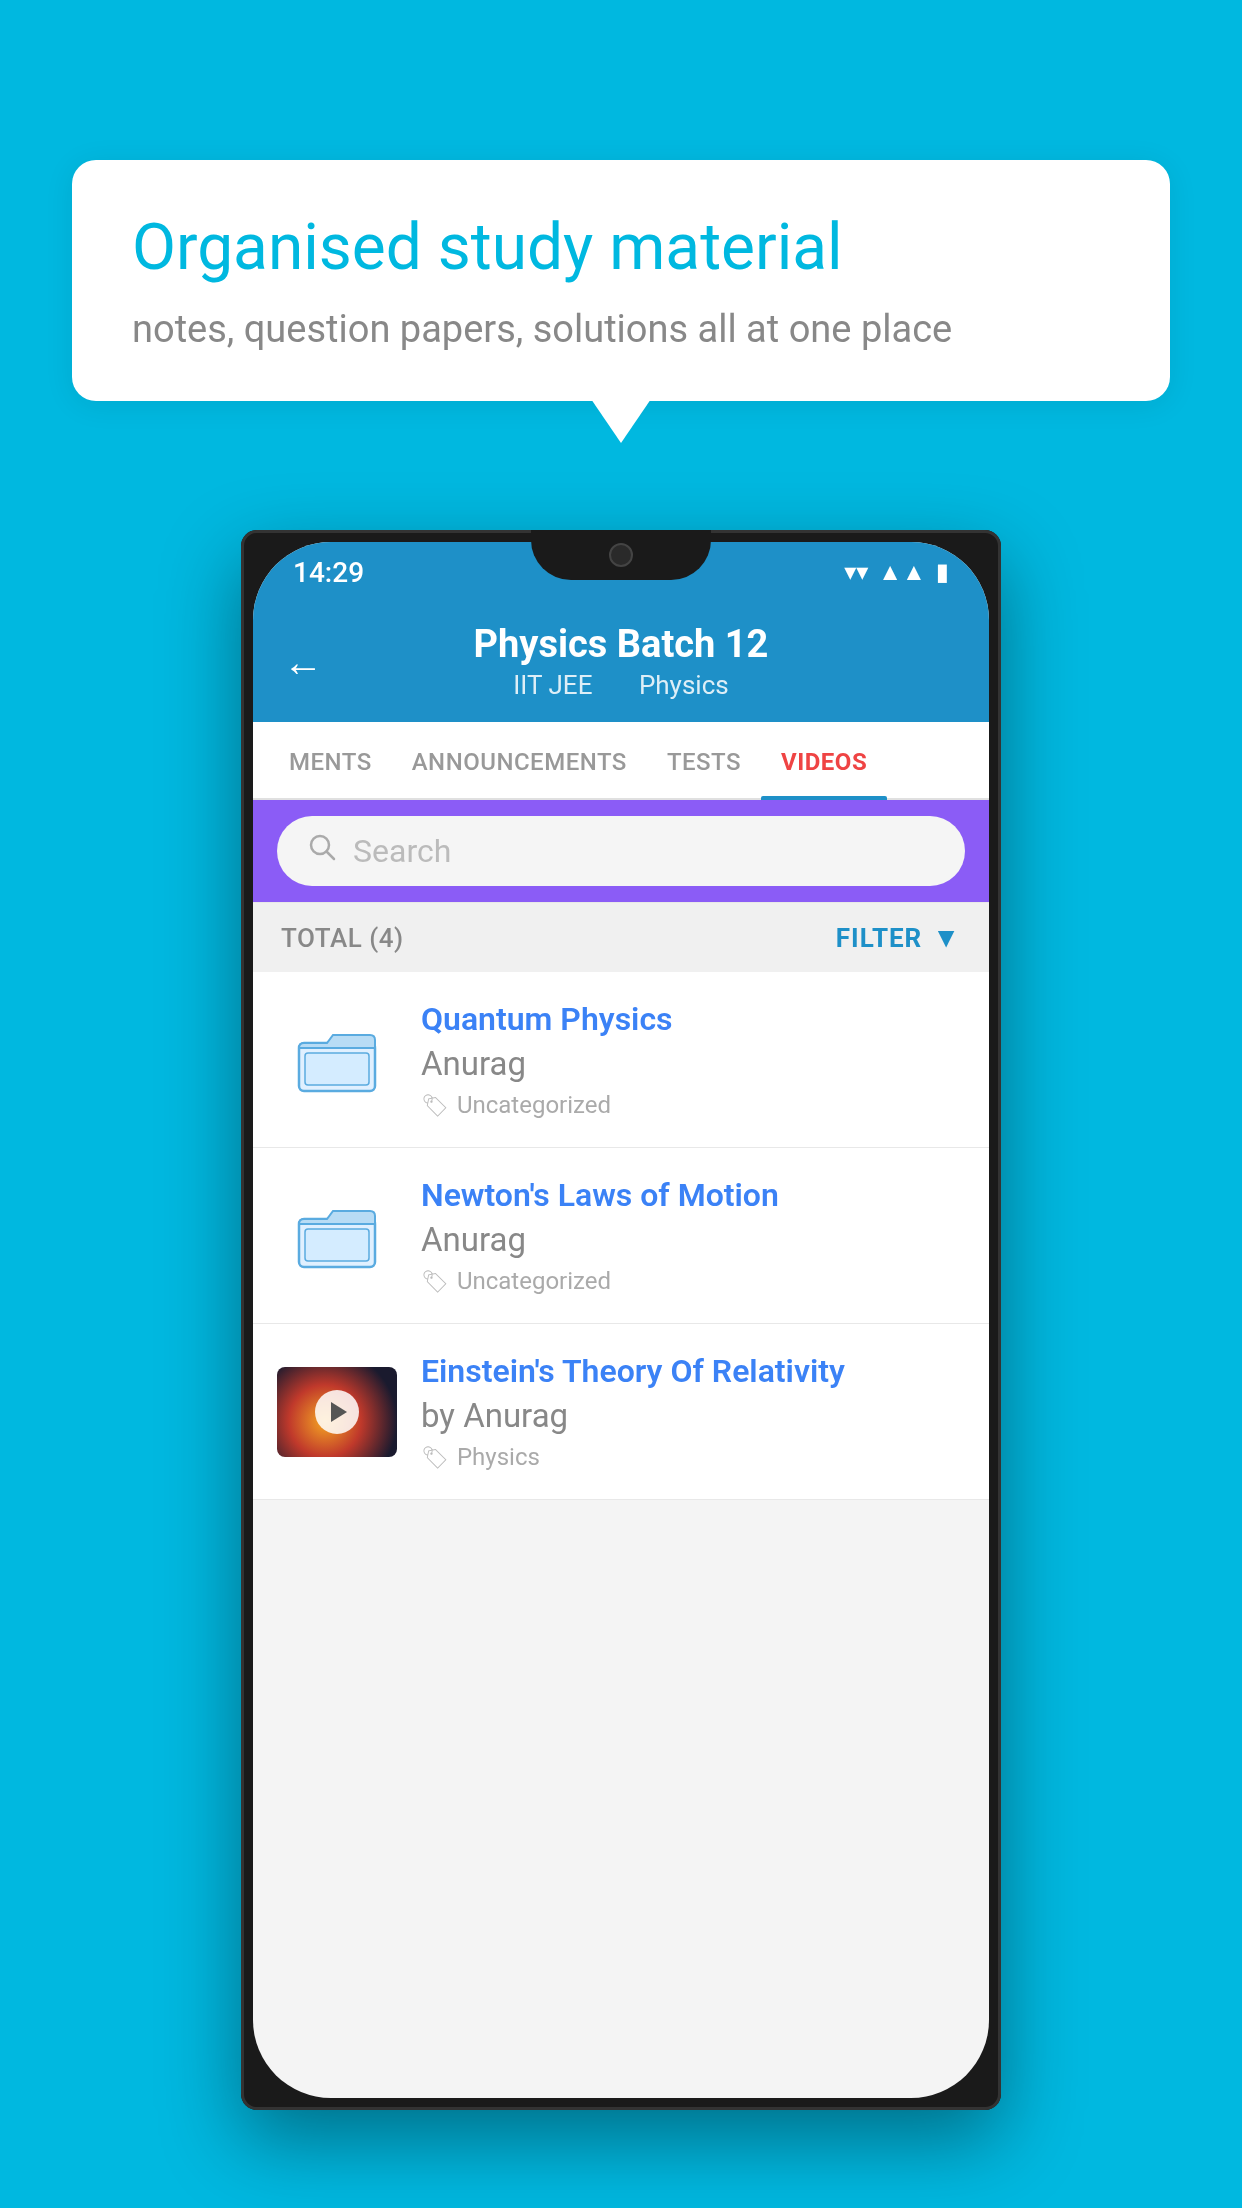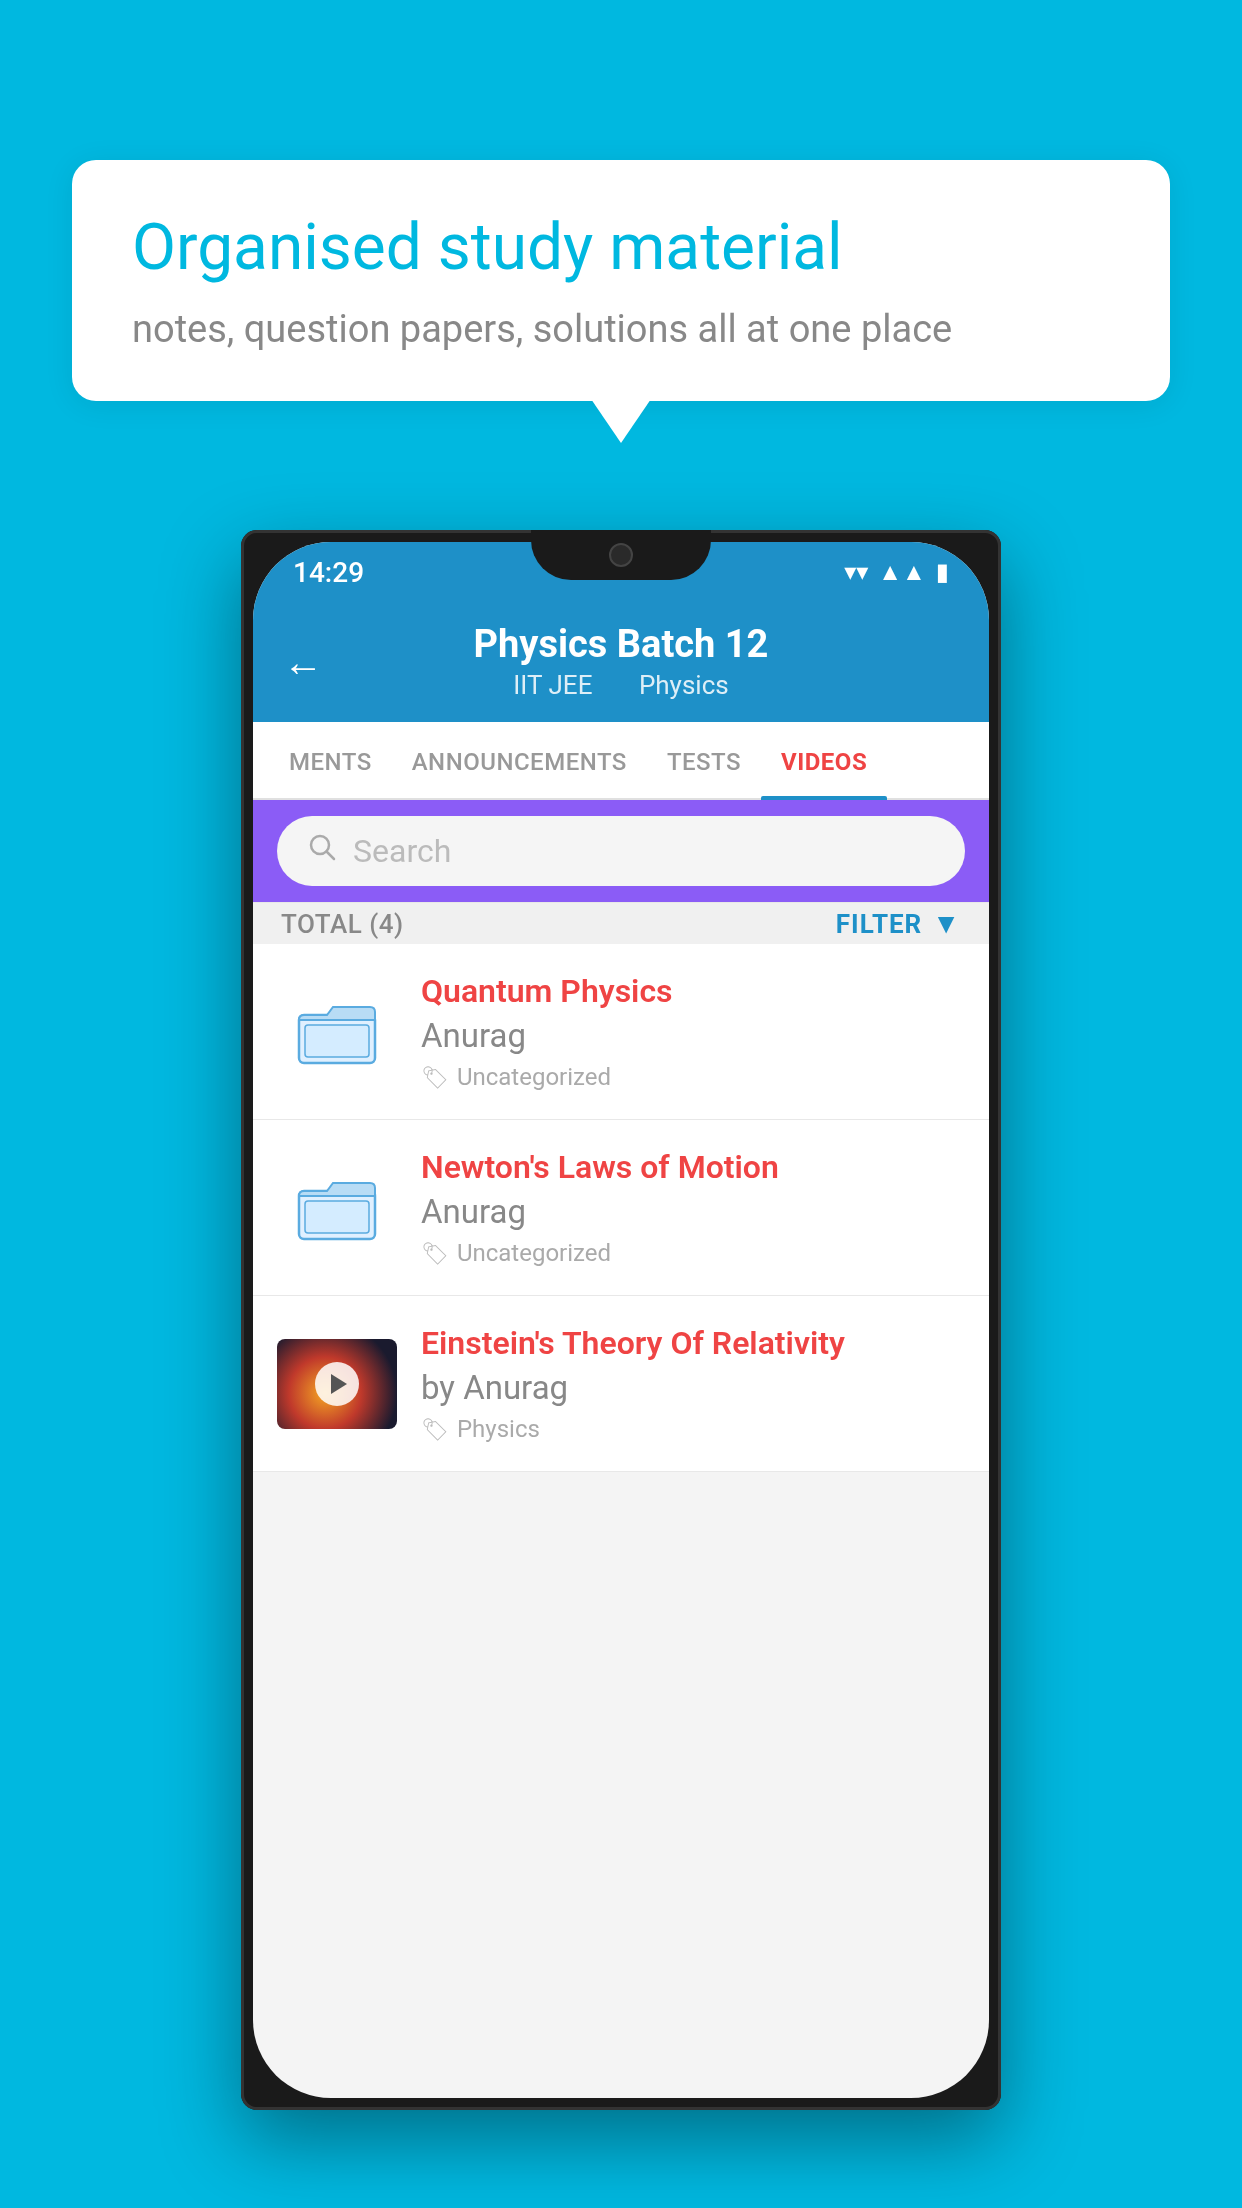--- a/index.html
+++ b/index.html
@@ -231,21 +231,21 @@
       color: #bbb;
       font-size: 32px;
     }
 
     
     .filter-row {
       background: #f0f0f0;
       display: flex;
       align-items: center;
       justify-content: space-between;
-      padding: 4px 28px;
+      padding: 18px 28px;
     }
 
     .total-label {
       font-size: 26px;
       color: #888;
       font-weight: 500;
       letter-spacing: 0.5px;
     }
 
     .filter-btn {
@@ -332,21 +332,21 @@
       height: 70px;
     }
 
     .video-info {
       flex: 1;
     }
 
     .video-title {
       font-size: 32px;
       font-weight: 600;
-      color: #ef4444;
+      color: #3b82f6;
       margin-bottom: 6px;
     }
 
     .video-author {
       font-size: 33px;
       color: #888;
       margin-bottom: 8px;
     }
 
     .video-tag {

